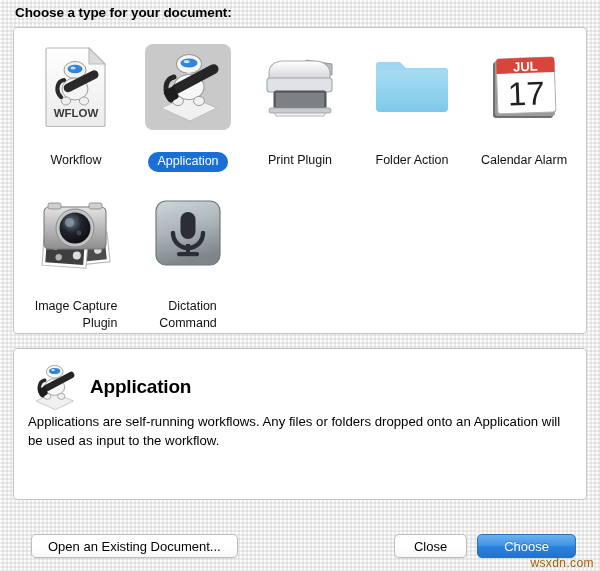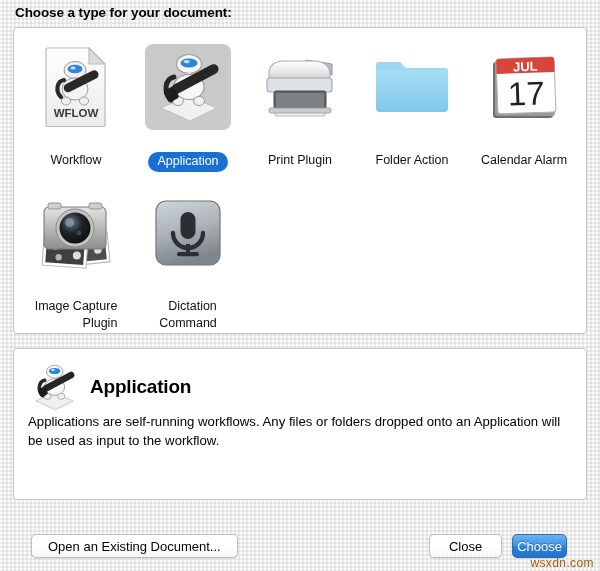--- a/index.html
+++ b/index.html
@@ -146,25 +146,25 @@
     height: 24px;
     padding: 0 13px;
     box-shadow: 0 1px 0 rgba(0,0,0,0.05);
     cursor: default;
     white-space: nowrap;
   }
   .btn-open { padding: 0 16px; margin-left: 10px; }
   .btn-close { padding: 0 19px; }
   .btn-default {
     margin-left: 10px;
-    margin-right: 20px;
+    margin-right: 11px;
     color: #ffffff;
     border: 1px solid #2c6fb5;
     background: linear-gradient(to bottom, #6cb3ef 0%, #3f93e4 48%, #2b82de 52%, #2472cc 100%);
-    padding: 0 4px;
+    padding: 0 26px;
     text-shadow: 0 -1px 0 rgba(0,0,0,0.22);
     text-align: right;
   }
 
   .watermark {
     position: absolute;
     right: 6px;
     bottom: 1px;
     font-size: 12px;
     color: #a16207;

